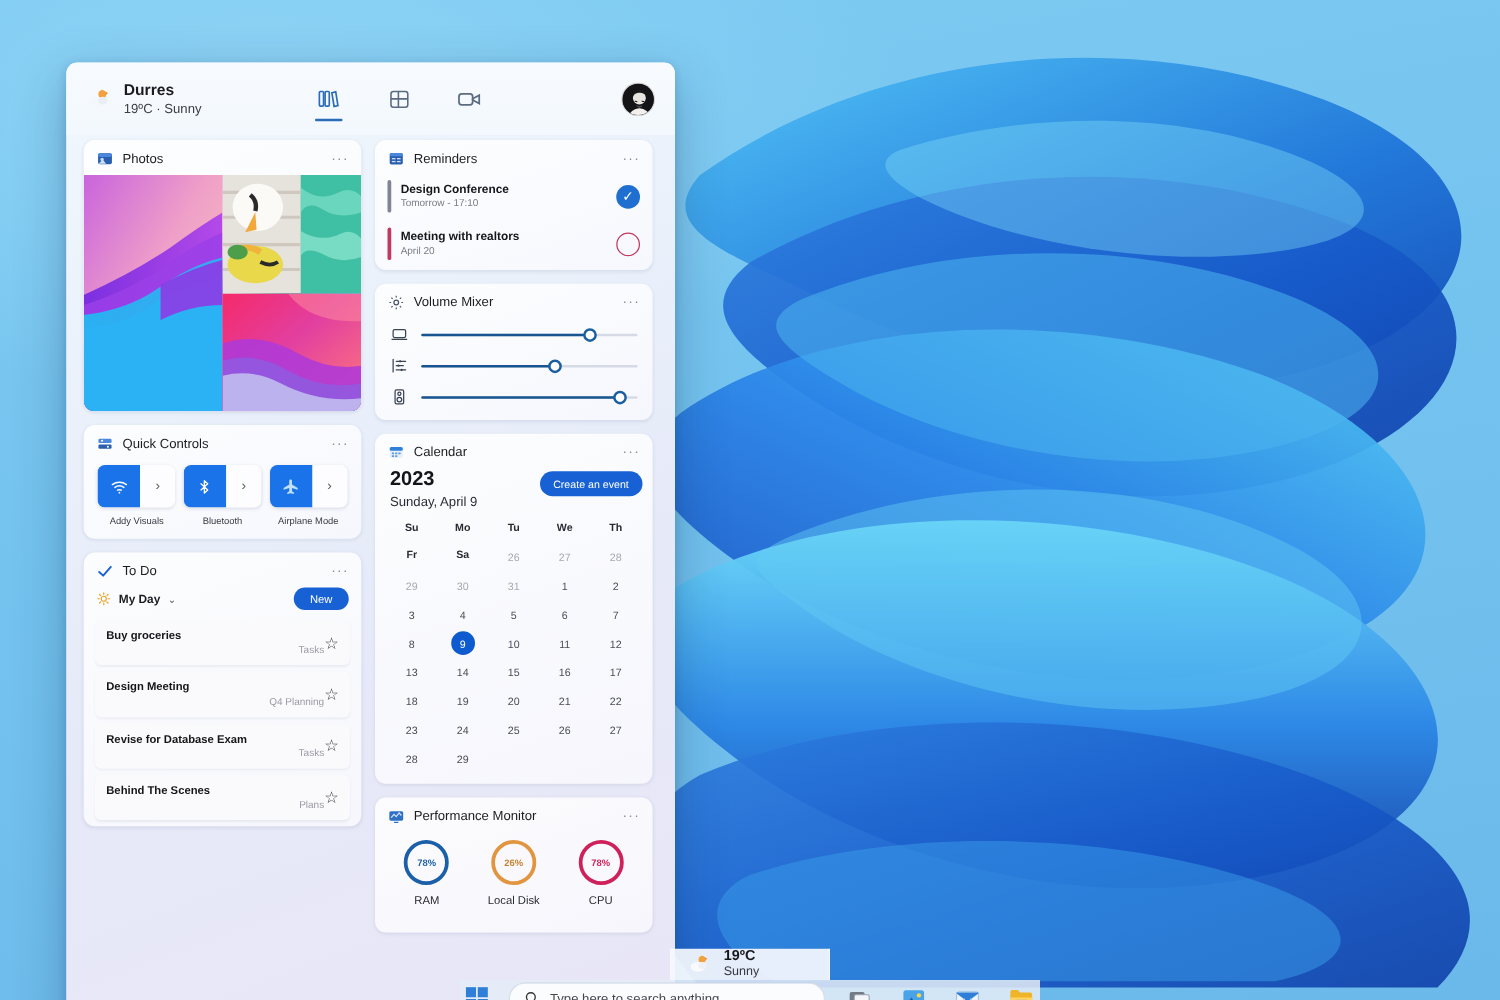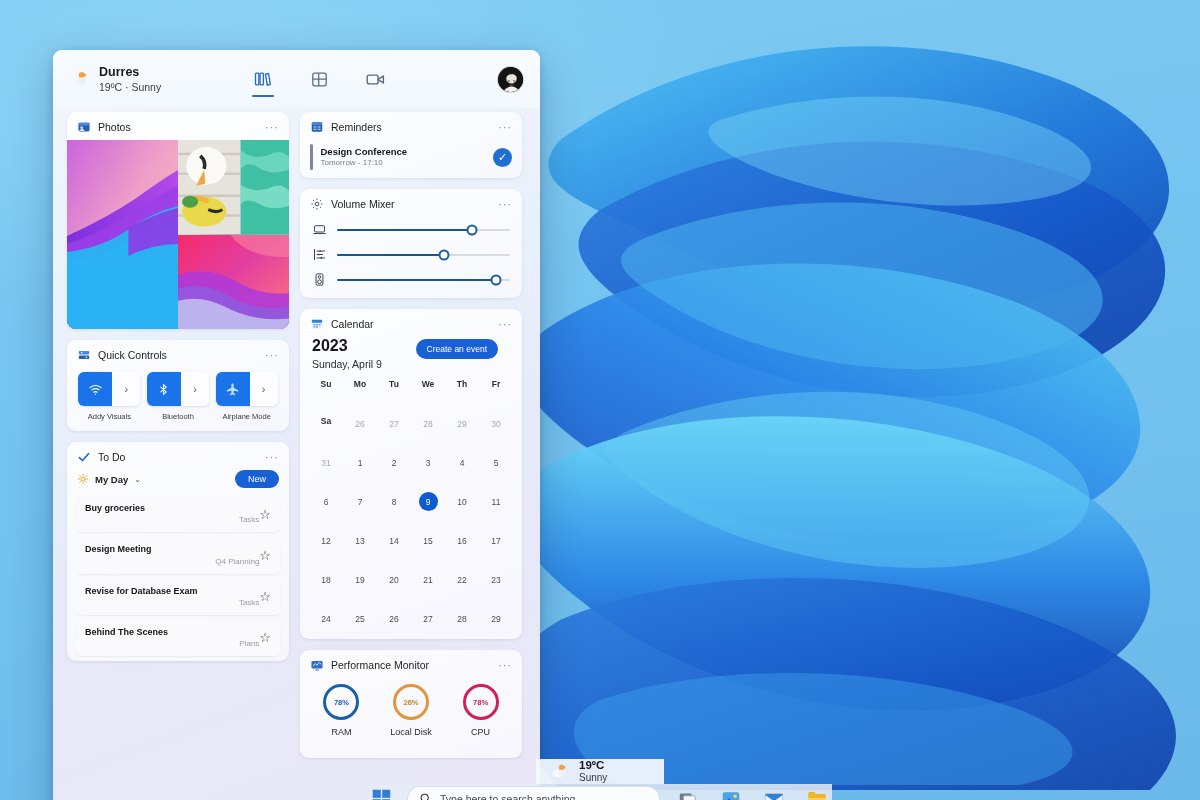--- a/index.html
+++ b/index.html
@@ -168,33 +168,33 @@
     margin: 0 9px 5px 9px; padding: 7px 9px;
     background: #fafafd; border-radius: 5px;
     box-shadow: 0 1px 2px rgba(40,60,100,.07);
   }
   .todo-text { flex: 1; line-height: 1.25; }
   .todo-title { font-size: 9px; font-weight: bold; color: #15151a; }
   .todo-sub { font-size: 8px; color: #9a9aa4; margin-top: 1px; text-align: right; }
   .todo-star { font-size: 13px; color: #3a3a44; cursor: pointer; }
 
   
-  #cal-top { display: flex; align-items: flex-start; padding: 0 24px 6px 12px; }
+  #cal-top { display: flex; align-items: flex-start; padding: 0 8px 6px 12px; }
   #cal-year { font-size: 16px; font-weight: bold; color: #14141a; }
   #cal-date { font-size: 10.5px; color: #2b2b33; margin-top: 3px; }
   #cal-create {
     margin-left: auto; margin-top: 2px;
     background: #1761d4; color: #fff;
     font-size: 8.5px; padding: 5px 11px;
     border-radius: 11px; border: none; cursor: pointer; white-space: nowrap;
   }
   #cal-grid {
-    display: grid; grid-template-columns: repeat(6,1fr);
+    display: grid; grid-template-columns: repeat(5,1fr);
     padding: 0 9px 10px 9px;
-    row-gap: 18px;
+    row-gap: 2px;
   }
   .cal-dow {
     font-size: 8.5px; font-weight: bold; color: #2a2a33;
     text-align: center; padding: 3px 0 6px 0;
   }
   .cal-day {
     font-size: 8.5px; color: #4c4c57;
     text-align: center; height: 21px;
     display: flex; align-items: center; justify-content: center;
     cursor: pointer;
@@ -554,20 +554,28 @@
 
         <div class="rem-item">
           <div class="rem-bar" style="background:#7f8596"></div>
           <div class="rem-text">
             <div class="rem-title">Design Conference</div>
             <div class="rem-sub">Tomorrow - 17:10</div>
           </div>
           <div class="rem-check done">✓</div>
         </div>
 
+        <div class="rem-item">
+          <div class="rem-bar" style="background:#c2395f"></div>
+          <div class="rem-text">
+            <div class="rem-title">Meeting with realtors</div>
+            <div class="rem-sub">April 20</div>
+          </div>
+          <div class="rem-check open"></div>
+        </div>
       </div>
 
       <div class="widget">
         <div class="w-head">
           <svg class="w-ico" viewBox="0 0 24 24" fill="none" stroke="#4a5568" stroke-width="1.7">
             <circle cx="12" cy="12" r="3.2"></circle>
             <path d="M12 2.6 V5 M12 19 V21.4 M2.6 12 H5 M19 12 H21.4 M5.3 5.3 L7 7 M17 17 L18.7 18.7 M18.7 5.3 L17 7 M7 17 L5.3 18.7"></path>
           </svg>
           <div class="w-title">Volume Mixer</div>
           <div class="w-dots">···</div>

